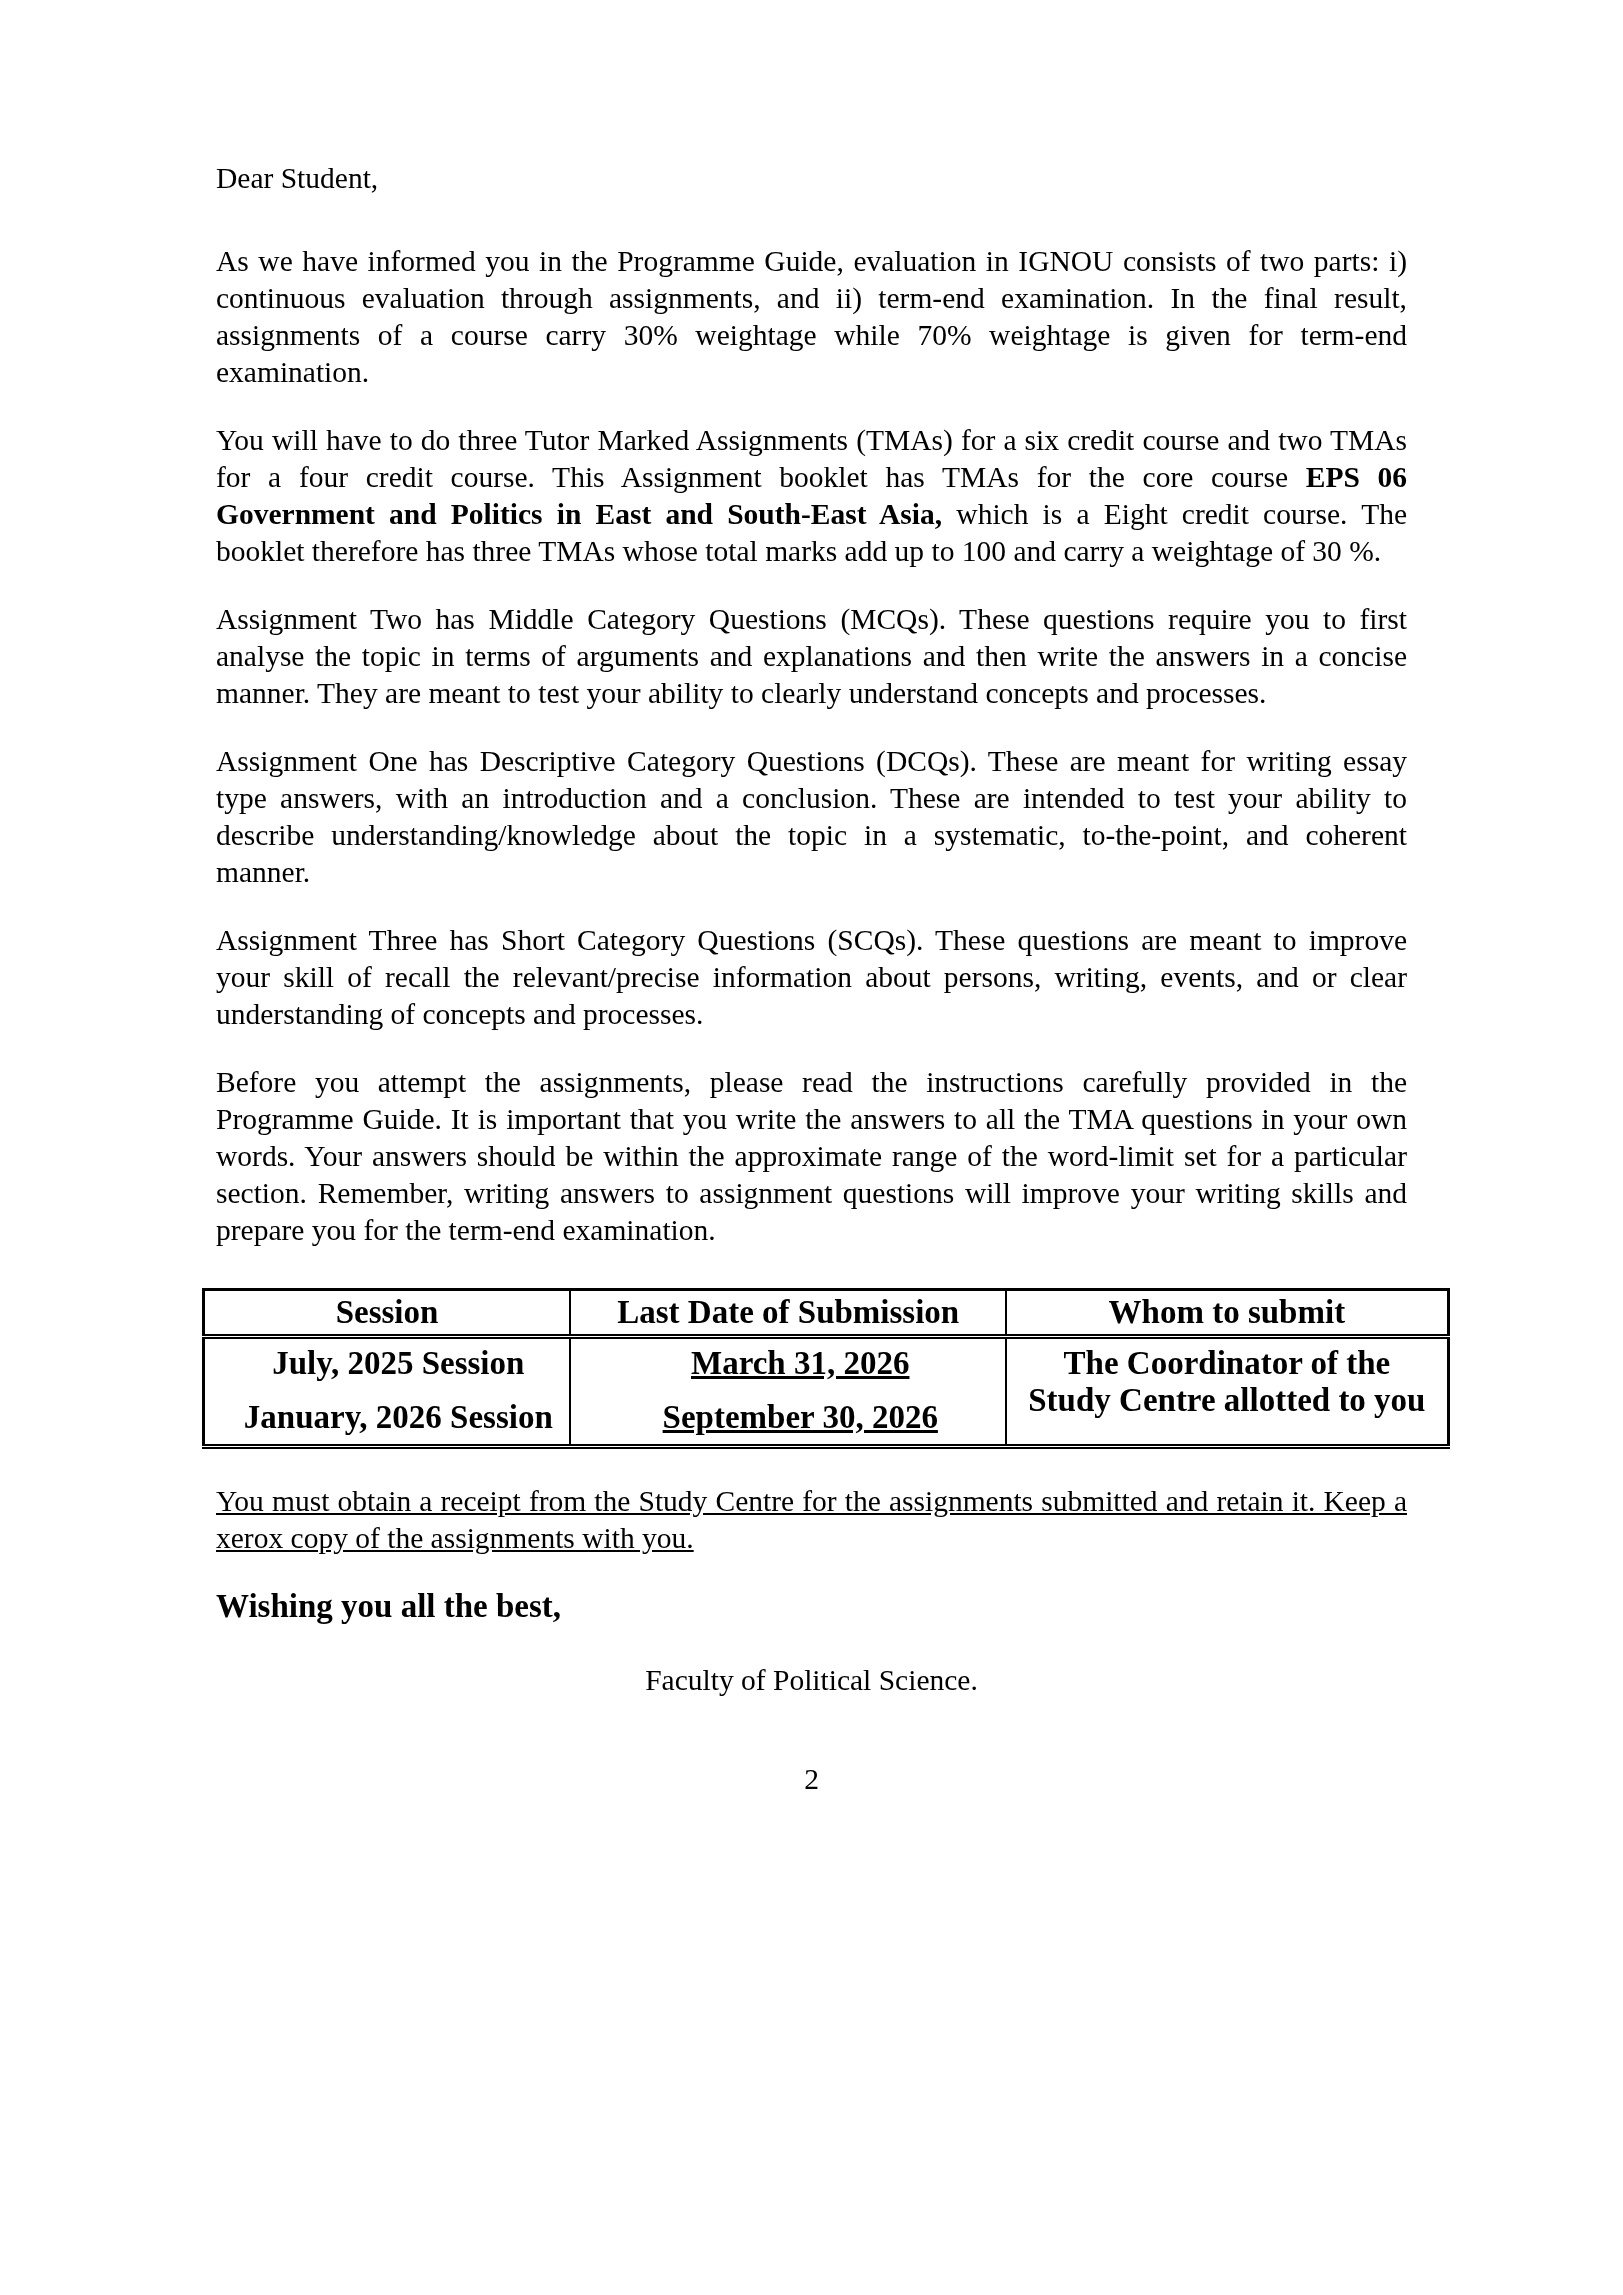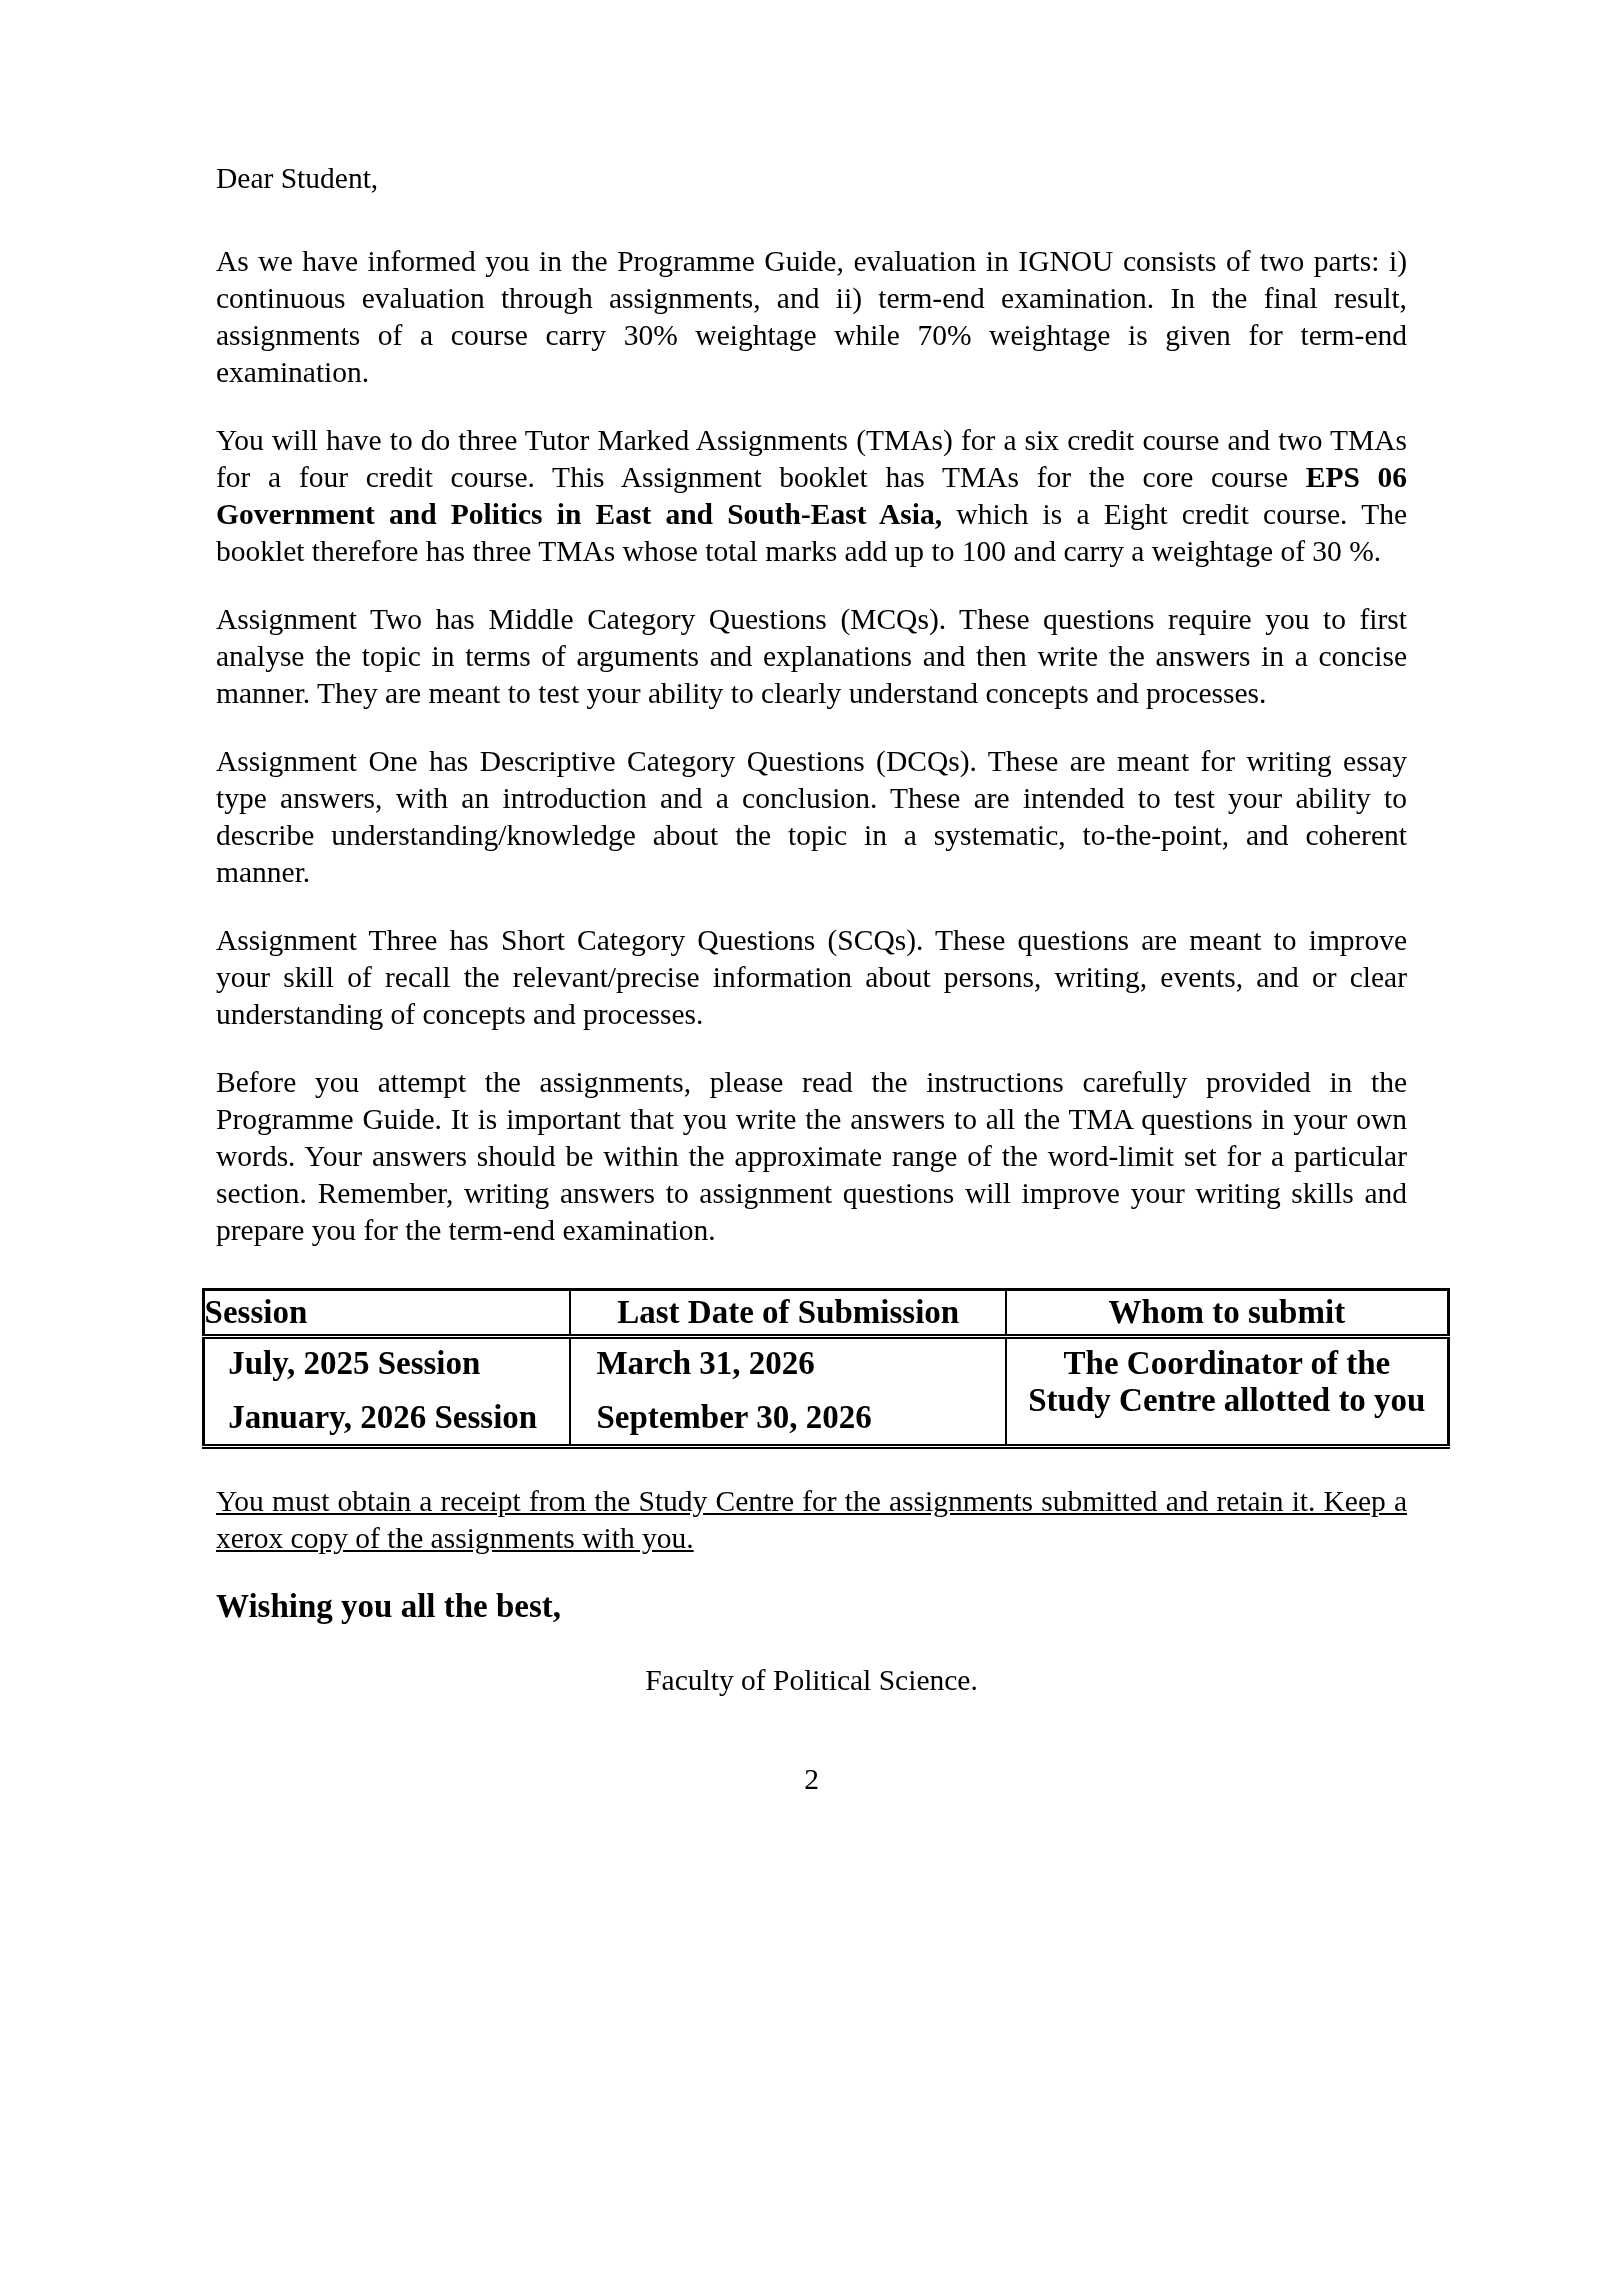--- a/index.html
+++ b/index.html
@@ -50,38 +50,39 @@
     margin: 39px -43px 0 -14.4px;
     border: 3.9px solid #000000;
     border-bottom: 5.9px double #000000;
   }
   table.schedule th, table.schedule td {
     border-left: 2.6px solid #000000;
     border-right: 2.6px solid #000000;
     font-weight: bold;
     font-size: 33px;
     line-height: 37px;
+    text-align: center;
   }
   table.schedule th {
     border-bottom: 5.9px double #000000;
     padding: 2.6px 0 3.9px 0;
     vertical-align: middle;
   }
   th.c1 { text-align: left; padding-left: 23.6px; }
   th.c2, th.c3 { text-align: center; }
   col.c1 { width: 29.5%; }
   col.c2 { width: 35%; }
   col.c3 { width: 35.5%; }
   table.schedule td {
     height: 98px;
     vertical-align: top;
     padding-top: 5.2px;
   }
   td.c1 { padding-left: 23.6px; }
-  td.c2 { padding-left: 25px; }
+  td.c2 { padding-left: 25px; text-decoration: underline; }
   td.c3 { text-align: center; padding-left: 15.7px; padding-right: 15.7px; }
   .cell-line { white-space: nowrap; }
   .cell-gap { margin-top: 17px; }
 
   #para-receipt { margin-top: 34px; text-decoration: underline; }
   .closing {
     margin-top: 31px;
     text-align: left;
     font-size: 33px;
     line-height: 37px;

